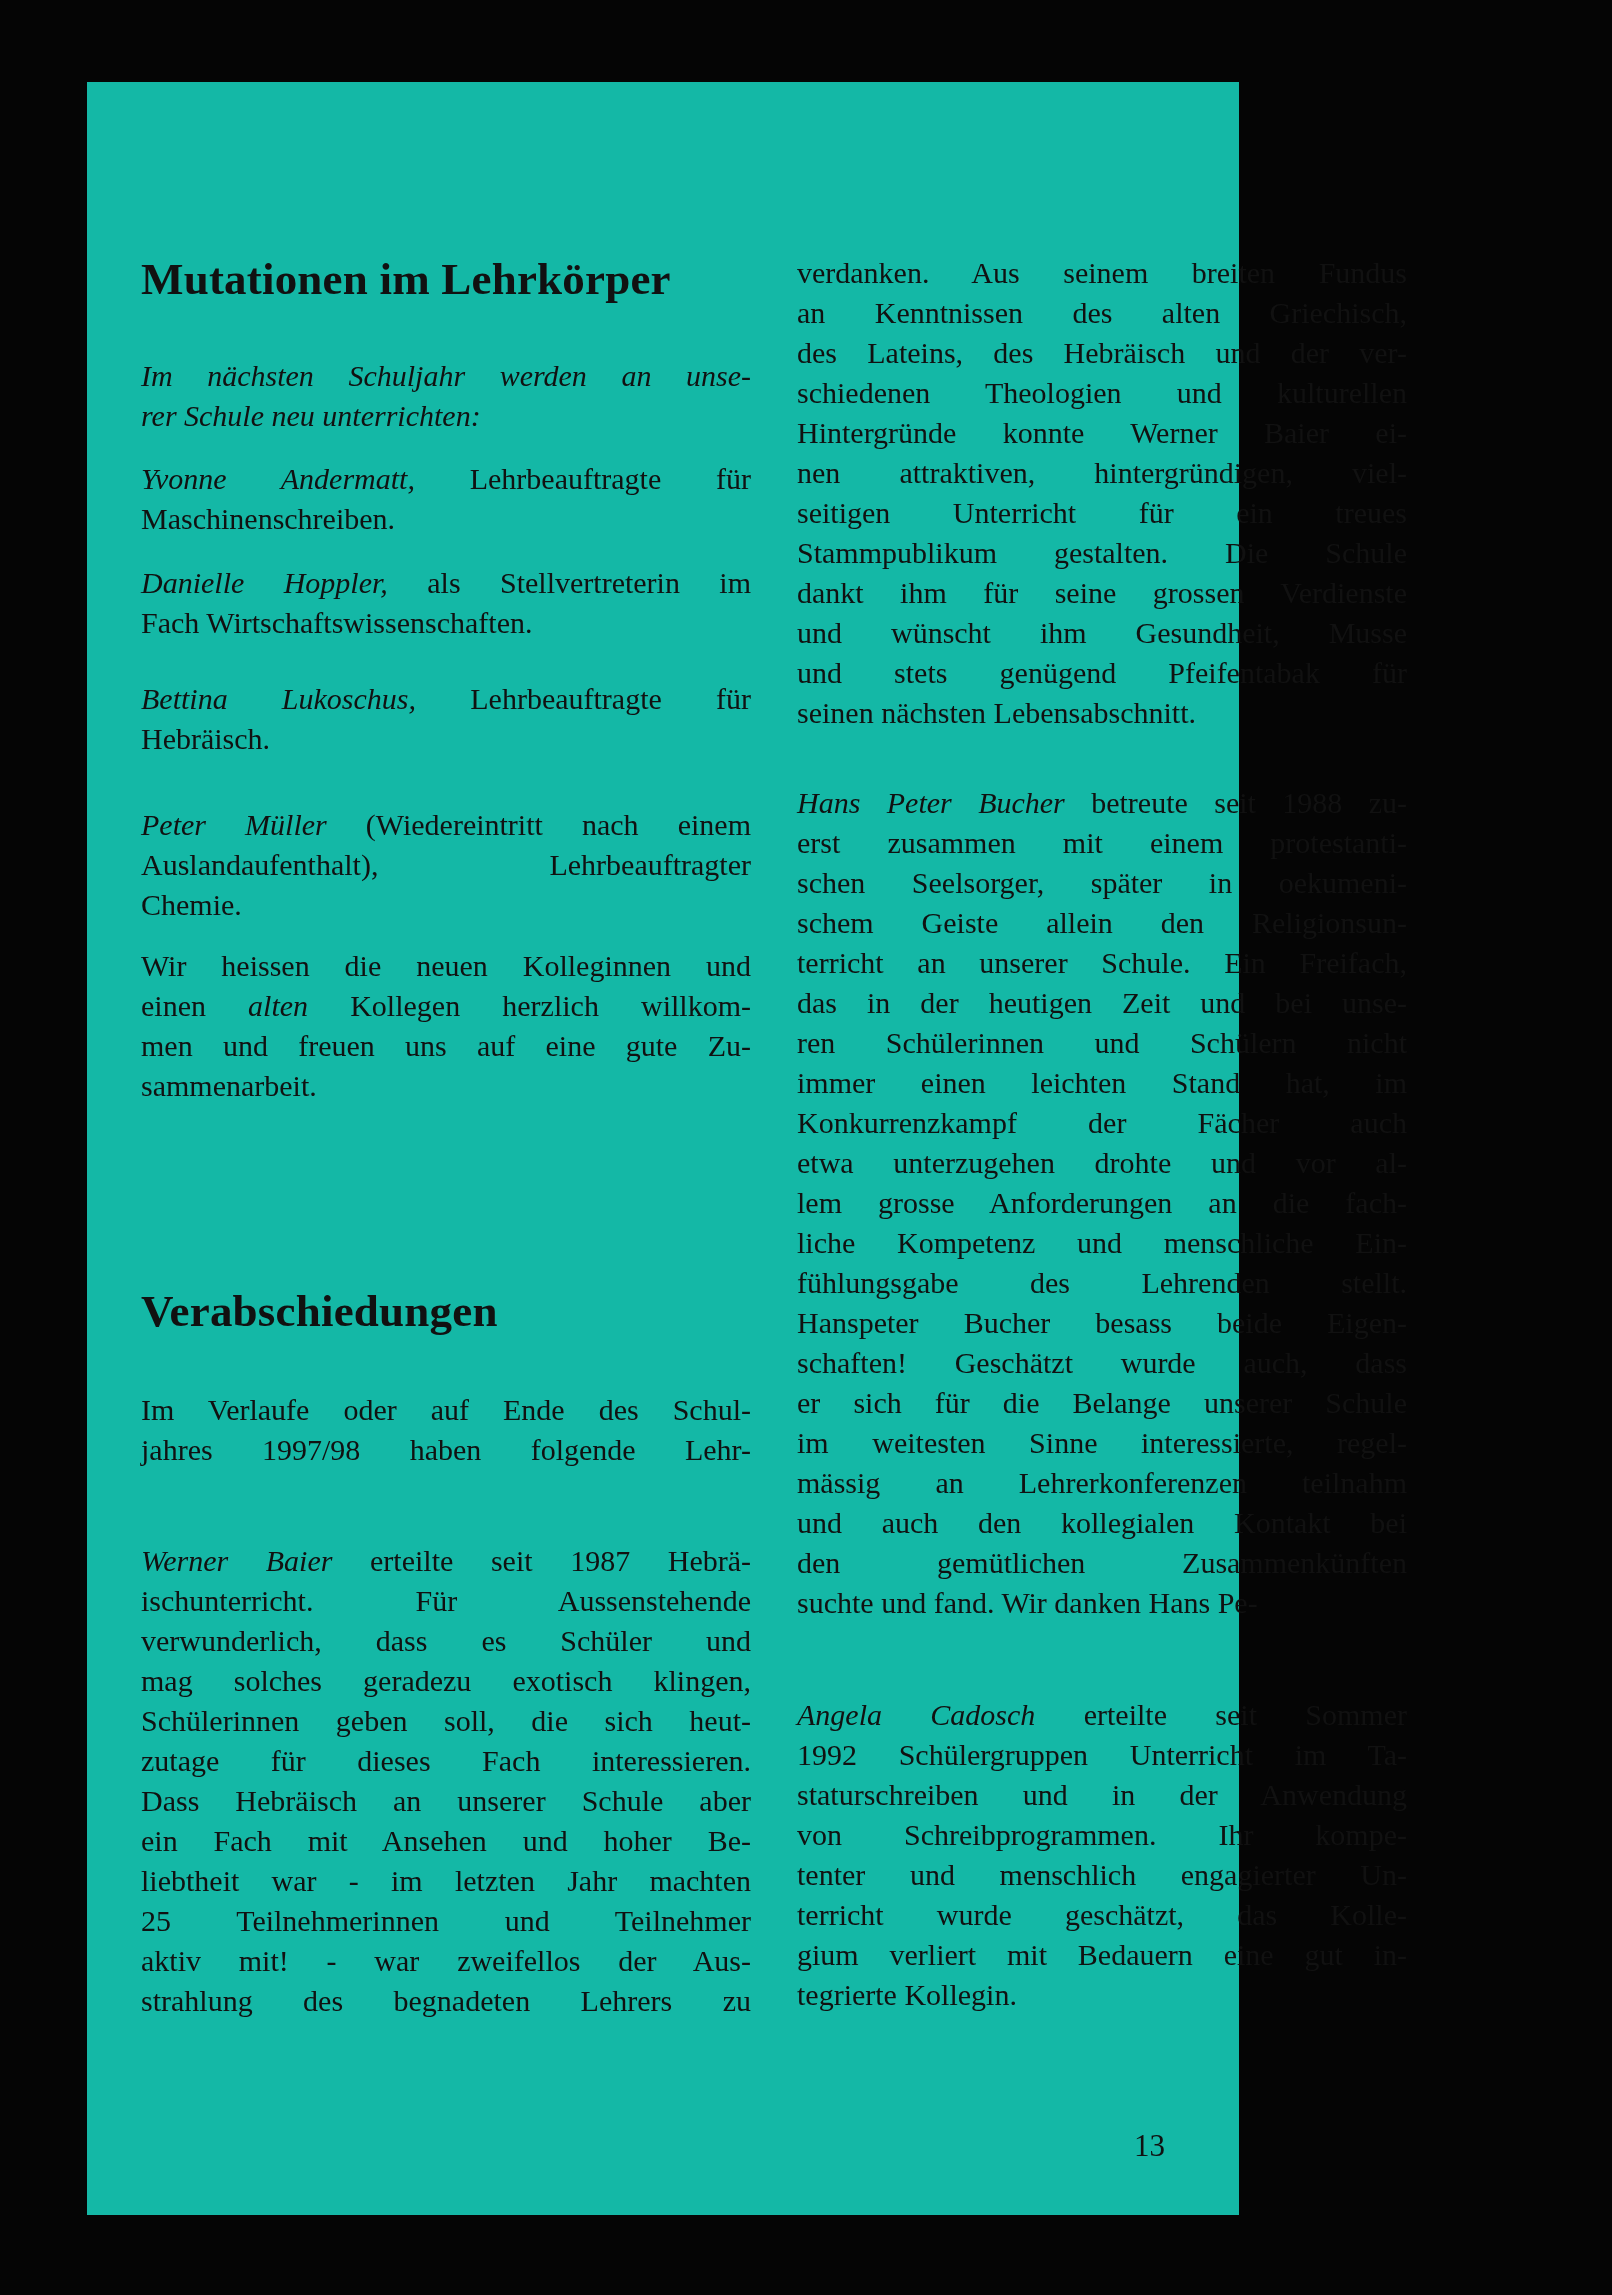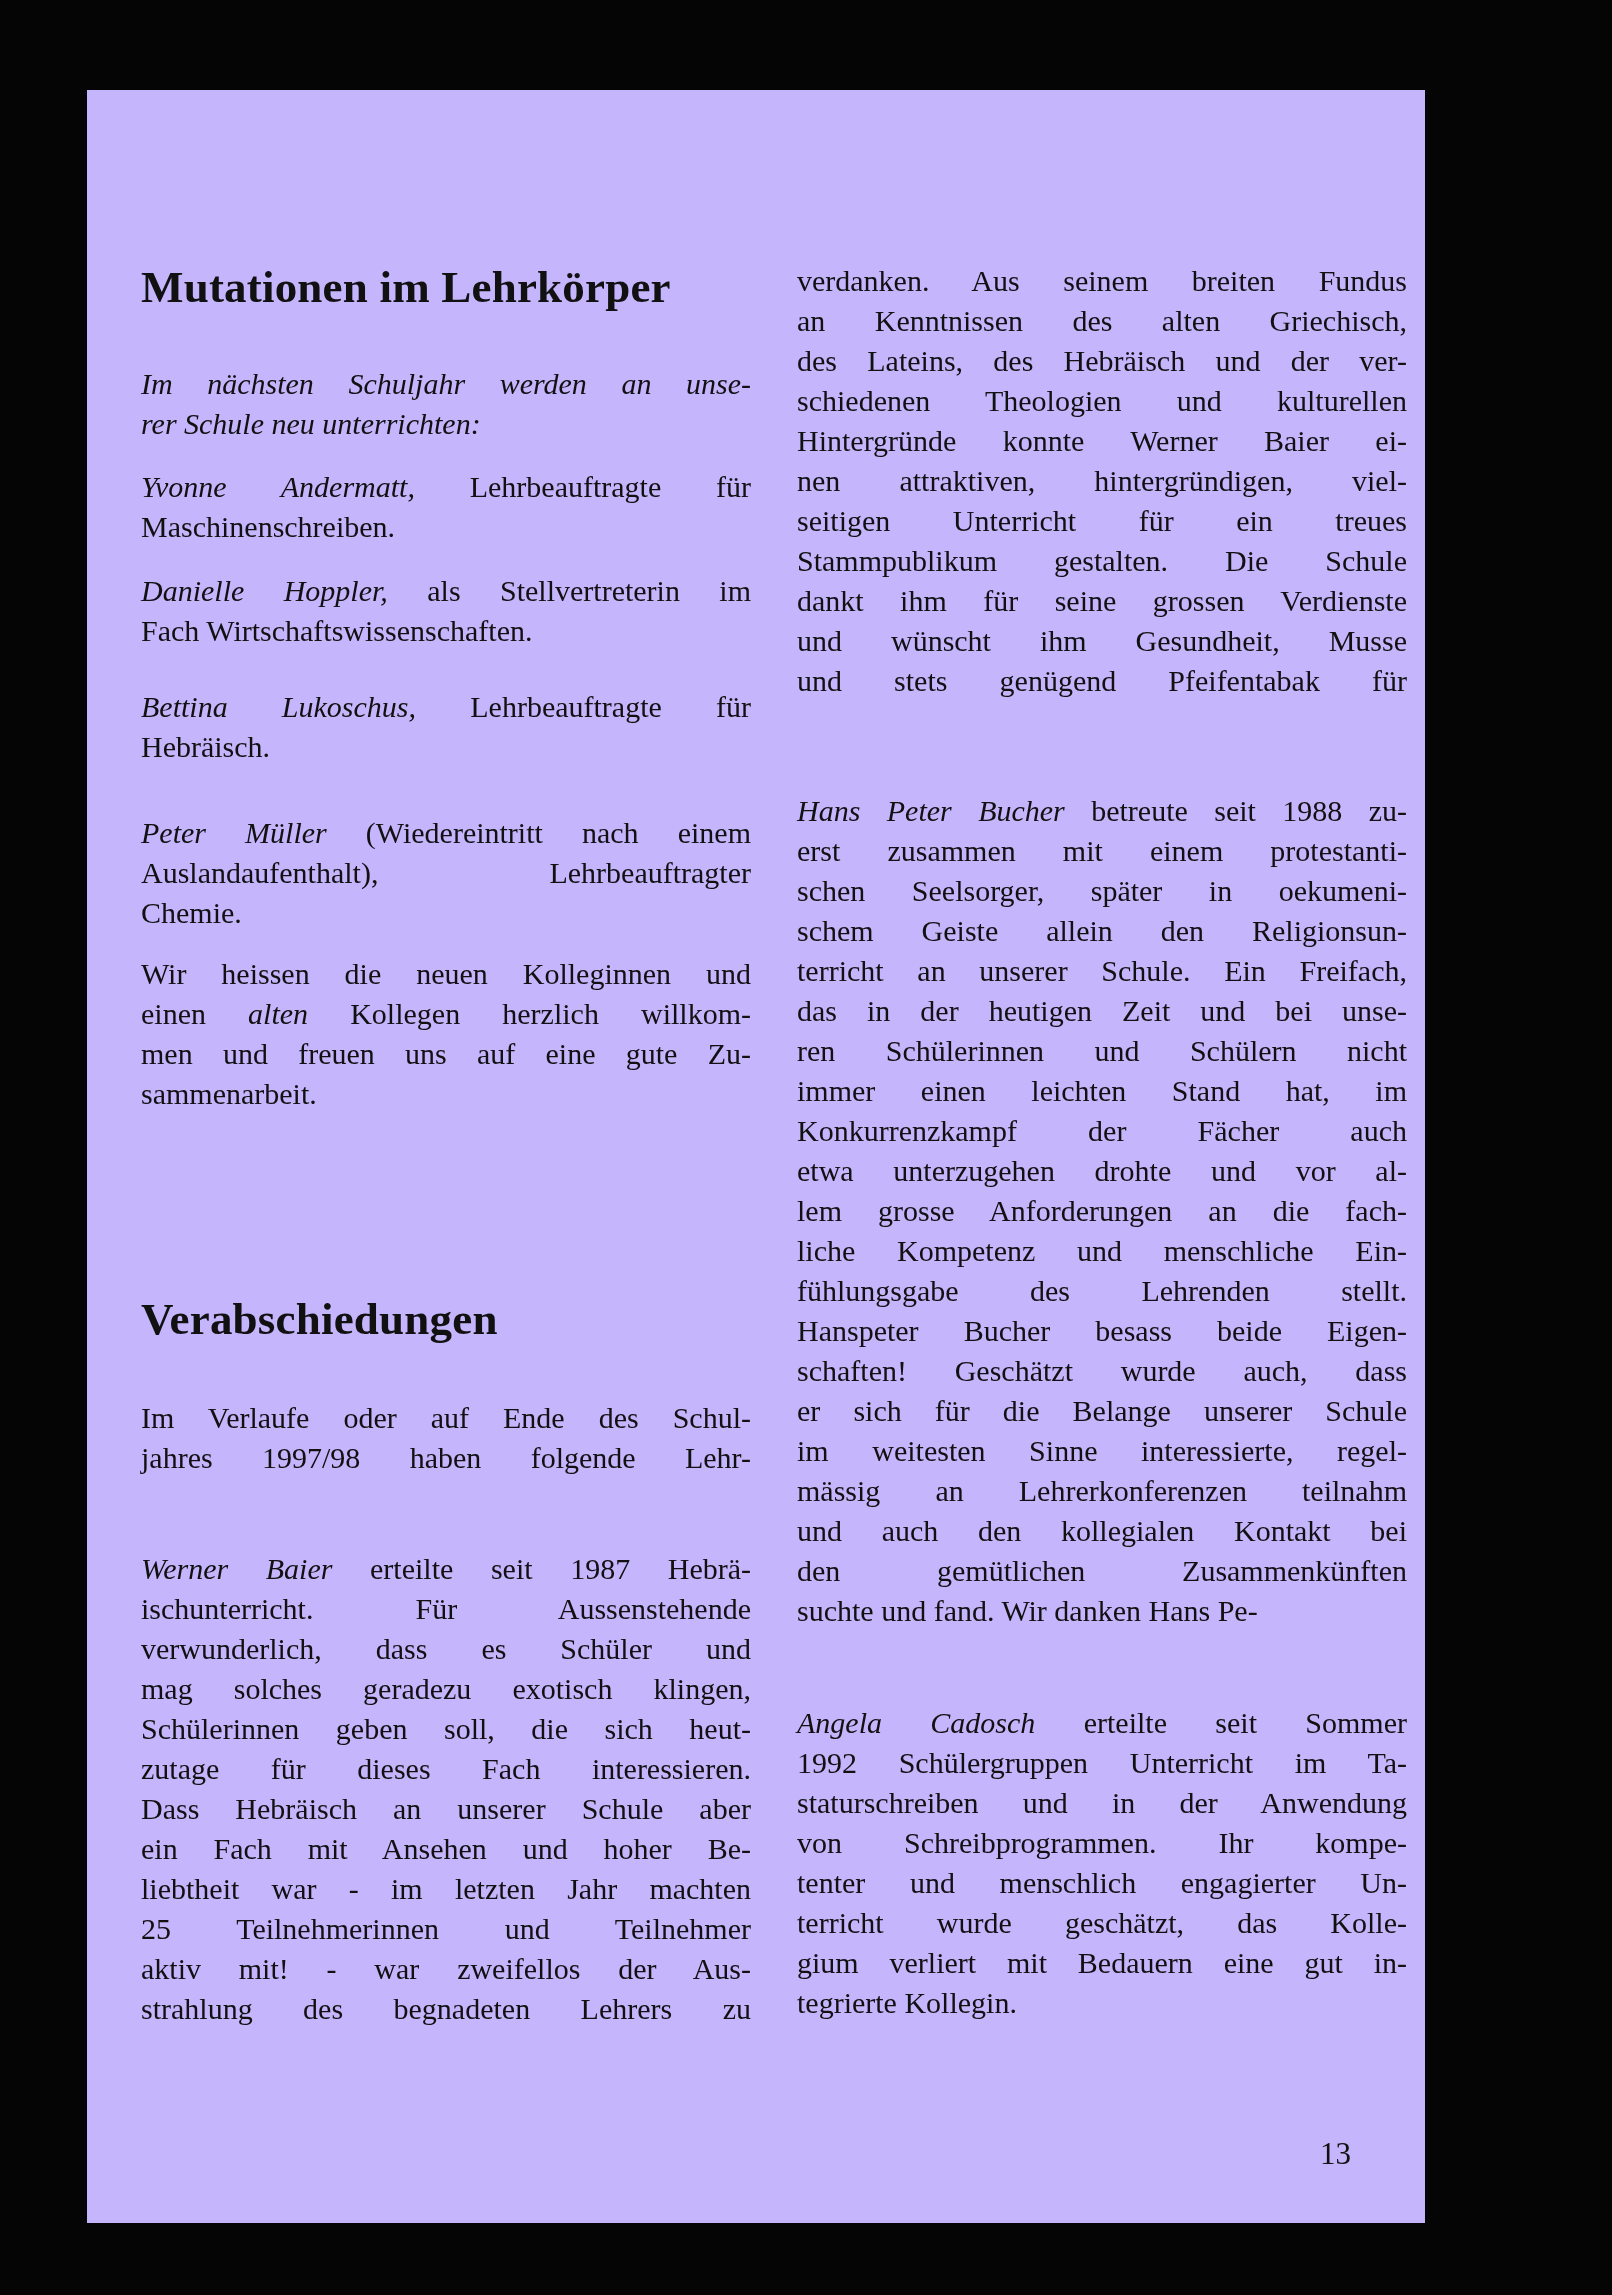--- a/index.html
+++ b/index.html
@@ -6,23 +6,23 @@
     body {
       width: 1613px; height: 2295px;
       background: #050505;
       position: relative;
       overflow: hidden;
       font-family: "Liberation Serif", "DejaVu Serif", serif;
       color: #111;
     }
     .page {
       position: absolute;
-      left: 87px; top: 90px;
-      width: 1338px; height: 2133px;
-      background: #c4b5fd;
+      left: 87px; top: 82px;
+      width: 1152px; height: 2133px;
+      background: #14b8a6;
     }
     .col {
       position: absolute;
       width: 610px;
     }
     .col-left { left: 54px; top: 0; }
     .col-right { left: 710px; top: 0; }
     h1.heading {
       position: absolute;
       margin: 0;
@@ -132,20 +132,21 @@
       <span class="line">an Kenntnissen des alten Griechisch,</span>
       <span class="line">des Lateins, des Hebräisch und der ver-</span>
       <span class="line">schiedenen Theologien und kulturellen</span>
       <span class="line">Hintergründe konnte Werner Baier ei-</span>
       <span class="line">nen attraktiven, hintergründigen, viel-</span>
       <span class="line">seitigen Unterricht für ein treues</span>
       <span class="line">Stammpublikum gestalten. Die Schule</span>
       <span class="line">dankt ihm für seine grossen Verdienste</span>
       <span class="line">und wünscht ihm Gesundheit, Musse</span>
       <span class="line">und stets genügend Pfeifentabak für</span>
+      <span class="line last">seinen nächsten Lebensabschnitt.</span>
     </div>
 
     <div class="para" style="top:701px;">
       <span class="line"><i>Hans Peter Bucher</i><span> betreute seit 1988 zu-</span></span>
       <span class="line">erst zusammen mit einem protestanti-</span>
       <span class="line">schen Seelsorger, später in oekumeni-</span>
       <span class="line">schem Geiste allein den Religionsun-</span>
       <span class="line">terricht an unserer Schule. Ein Freifach,</span>
       <span class="line">das in der heutigen Zeit und bei unse-</span>
       <span class="line">ren Schülerinnen und Schülern nicht</span>

